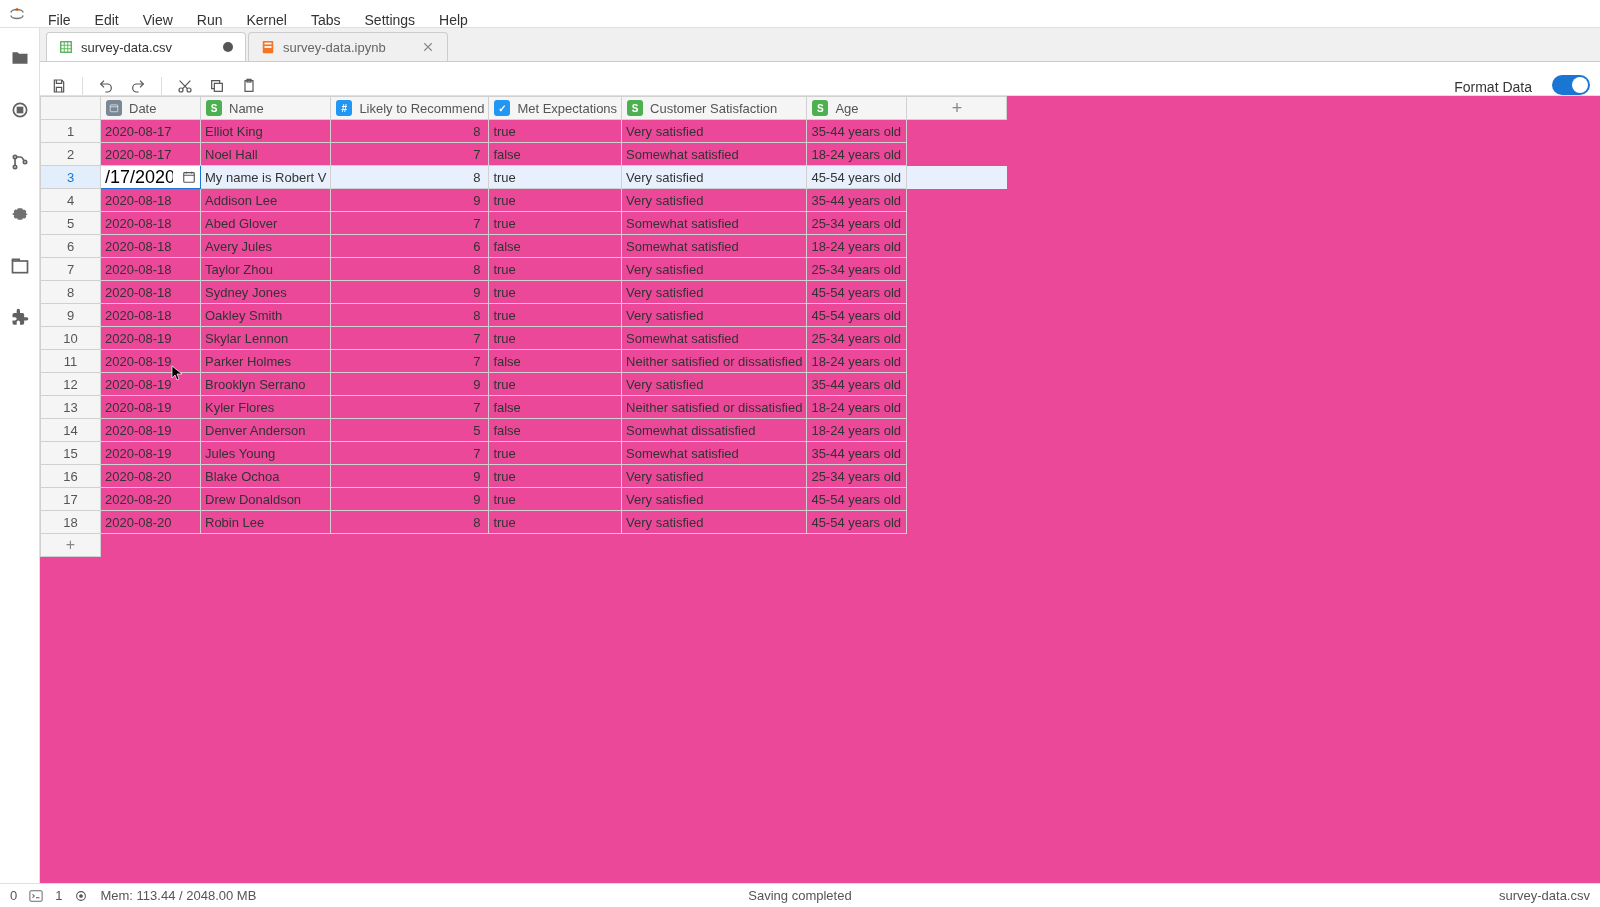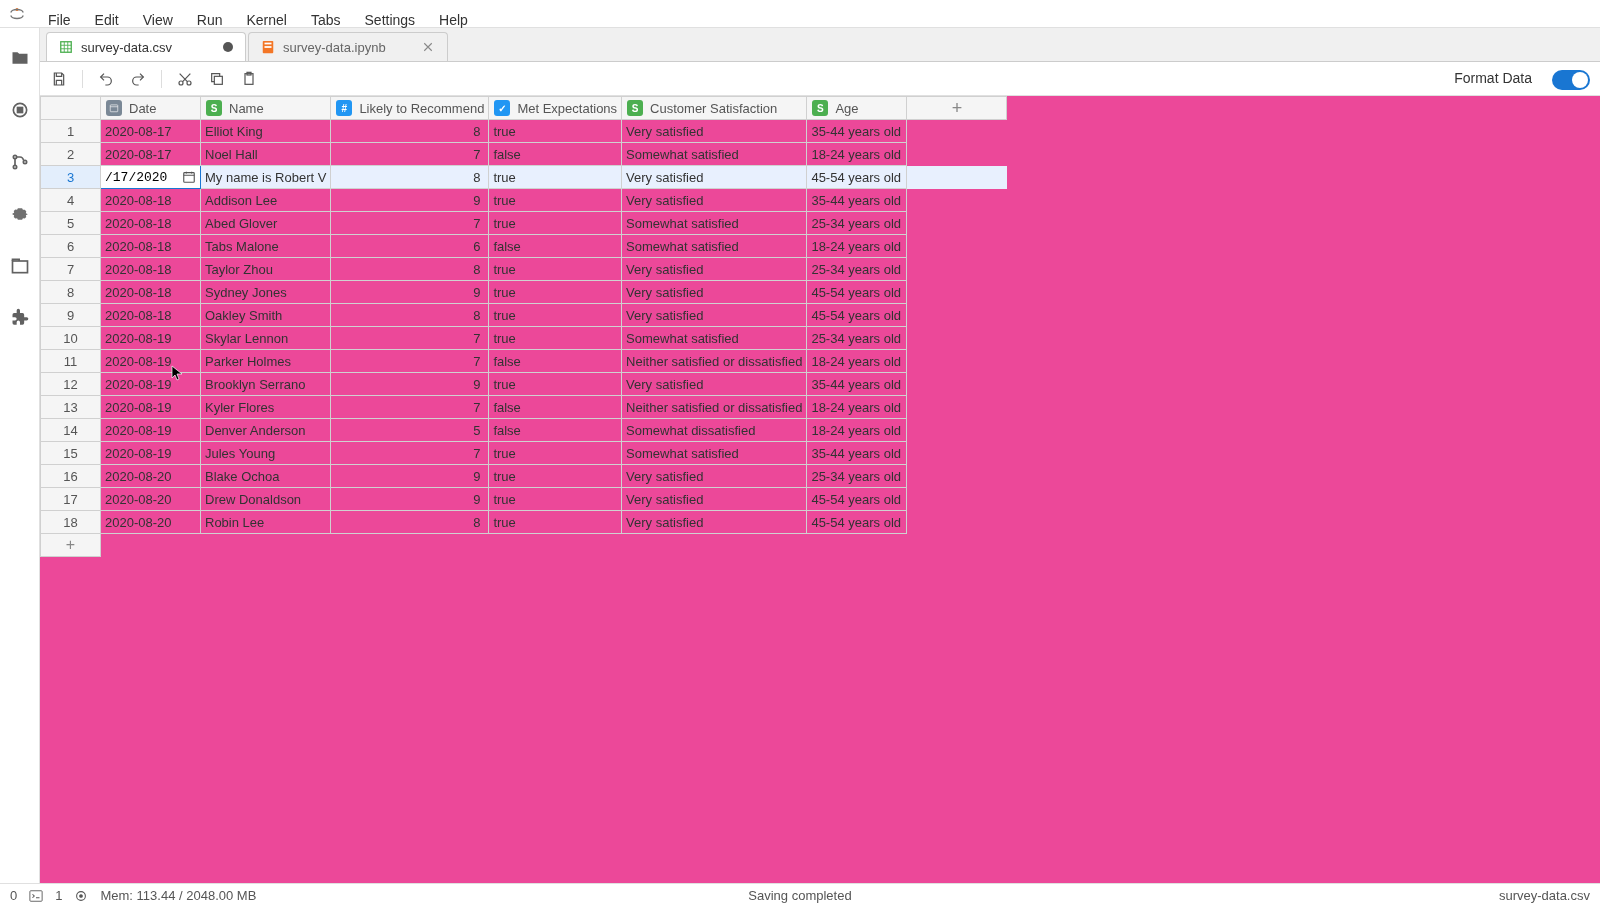--- a/index.html
+++ b/index.html
@@ -19,21 +19,21 @@
 
   
   .tabbar { height: 34px; display: flex; align-items: stretch; background: #f0f0f0; border-bottom: 1px solid #ccc; padding-left: 6px; padding-top: 4px; }
   .tab { display: flex; align-items: center; padding: 0 12px; background: #fff; border: 1px solid #ccc; border-bottom: none; border-top-left-radius: 4px; border-top-right-radius: 4px; margin-right: 2px; gap: 8px; min-width: 200px; cursor:pointer; }
   .tab.inactive { background: #f0f0f0; color: #666; }
   .tab .tab-icon { width: 14px; height: 14px; display:flex; }
   .tab .tab-close { margin-left: auto; color: #888; width:14px; height:14px; display:flex; align-items:center; justify-content:center; }
   .tab .tab-dirty { margin-left: auto; width:10px; height:10px; border-radius:50%; background:#555; }
 
   
-  .toolbar { height: 34px; display: flex; align-items: flex-start; padding: 8px 10px; background: #fff; border-bottom: 1px solid #e0e0e0; gap: 14px; }
+  .toolbar { height: 34px; display: flex; align-items: flex-end; padding: 0 10px; background: #fff; border-bottom: 1px solid #e0e0e0; gap: 14px; }
   .tool-btn { width: 18px; height: 18px; color: #555; cursor: pointer; display:flex; align-items:center; justify-content:center; }
   .vsep { width:1px; height:18px; background:#ddd; }
   .spacer { flex: 1; }
   .format-label { font-size: 14px; color: #333; margin-right: 6px; }
   .toggle { width: 38px; height: 20px; background: #1976d2; border-radius: 10px; position: relative; cursor:pointer; }
   .toggle::after { content:""; position:absolute; right:2px; top:2px; width:16px; height:16px; background:#fff; border-radius:50%; }
 
   
   .sheet-wrap { flex:1; background:#ec4899; overflow:hidden; position:relative; }
   .sheet { position:absolute; inset:0; }
@@ -54,21 +54,21 @@
   .col-rec  { width: 145px; }
   .col-met  { width: 120px; }
   .col-sat  { width: 140px; }
   .col-age  { width: 100px; }
   .col-add  { width: 100px; text-align:center; color:#888; font-size:18px; }
   .num { text-align: right; padding-right: 8px; }
   .bool { }
   tr.selected td { background: #e8f0fe; }
   td.editing { padding:0; border:1px solid #1976d2; box-shadow: 0 0 0 1px #1976d2 inset; }
   .date-edit { display:flex; align-items:center; height:100%; padding:0 4px; background:#fff; }
-  .date-edit input { border:none; outline:none; font-size:13px; width: 68px; font-family:Liberation Mono, monospace; }
+  .date-edit input { border:none; outline:none; font-size:18px; width: 68px; font-family:Liberation Sans, sans-serif; }
   .date-edit .cal-icon { margin-left:auto; width:14px; height:14px; color:#555; }
   .add-row td { color:#888; font-size:16px; }
   .cursor-ptr { position:absolute; pointer-events:none; }
 
   
   .statusbar { position: absolute; left:0; right:0; bottom:0; height:24px; background:#fff; border-top:1px solid #e0e0e0; display:flex; align-items:center; padding:0 10px; font-size:13px; color:#555; gap:12px; }
   .status-right { margin-left:auto; }
   .status-center { position:absolute; left:50%; transform:translateX(-50%); }
   .sb-icon { width:14px; height:14px; display:inline-flex; align-items:center; }
 </style>
@@ -281,21 +281,21 @@
               <td>Abed Glover</td>
               <td class="num">7</td>
               <td class="bool">true</td>
               <td>Somewhat satisfied</td>
               <td>25-34 years old</td>
               <td style="border:none"></td>
             </tr>
             <tr>
               <td class="rownum">6</td>
               <td>2020-08-18</td>
-              <td>Tabs Malone</td>
+              <td>Avery Jules</td>
               <td class="num">6</td>
               <td class="bool">false</td>
               <td>Somewhat satisfied</td>
               <td>18-24 years old</td>
               <td style="border:none"></td>
             </tr>
             <tr>
               <td class="rownum">7</td>
               <td>2020-08-18</td>
               <td>Taylor Zhou</td>

